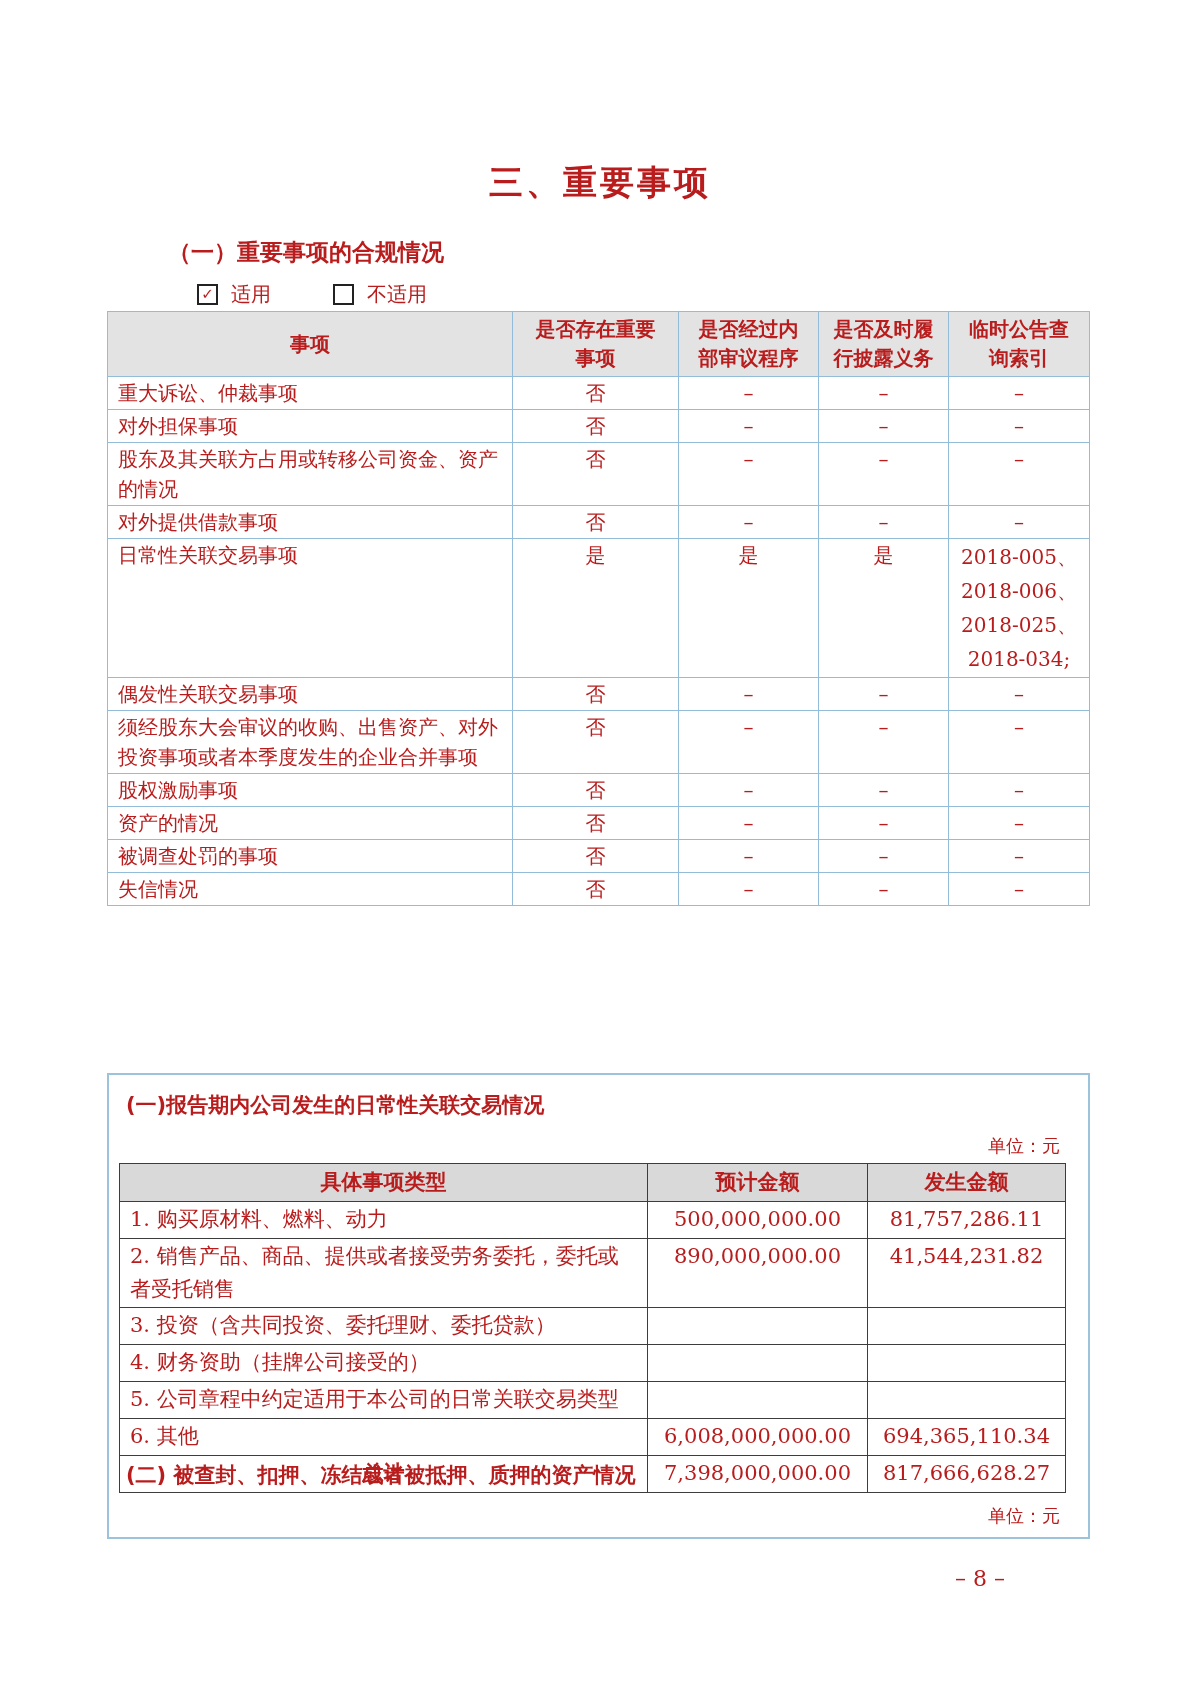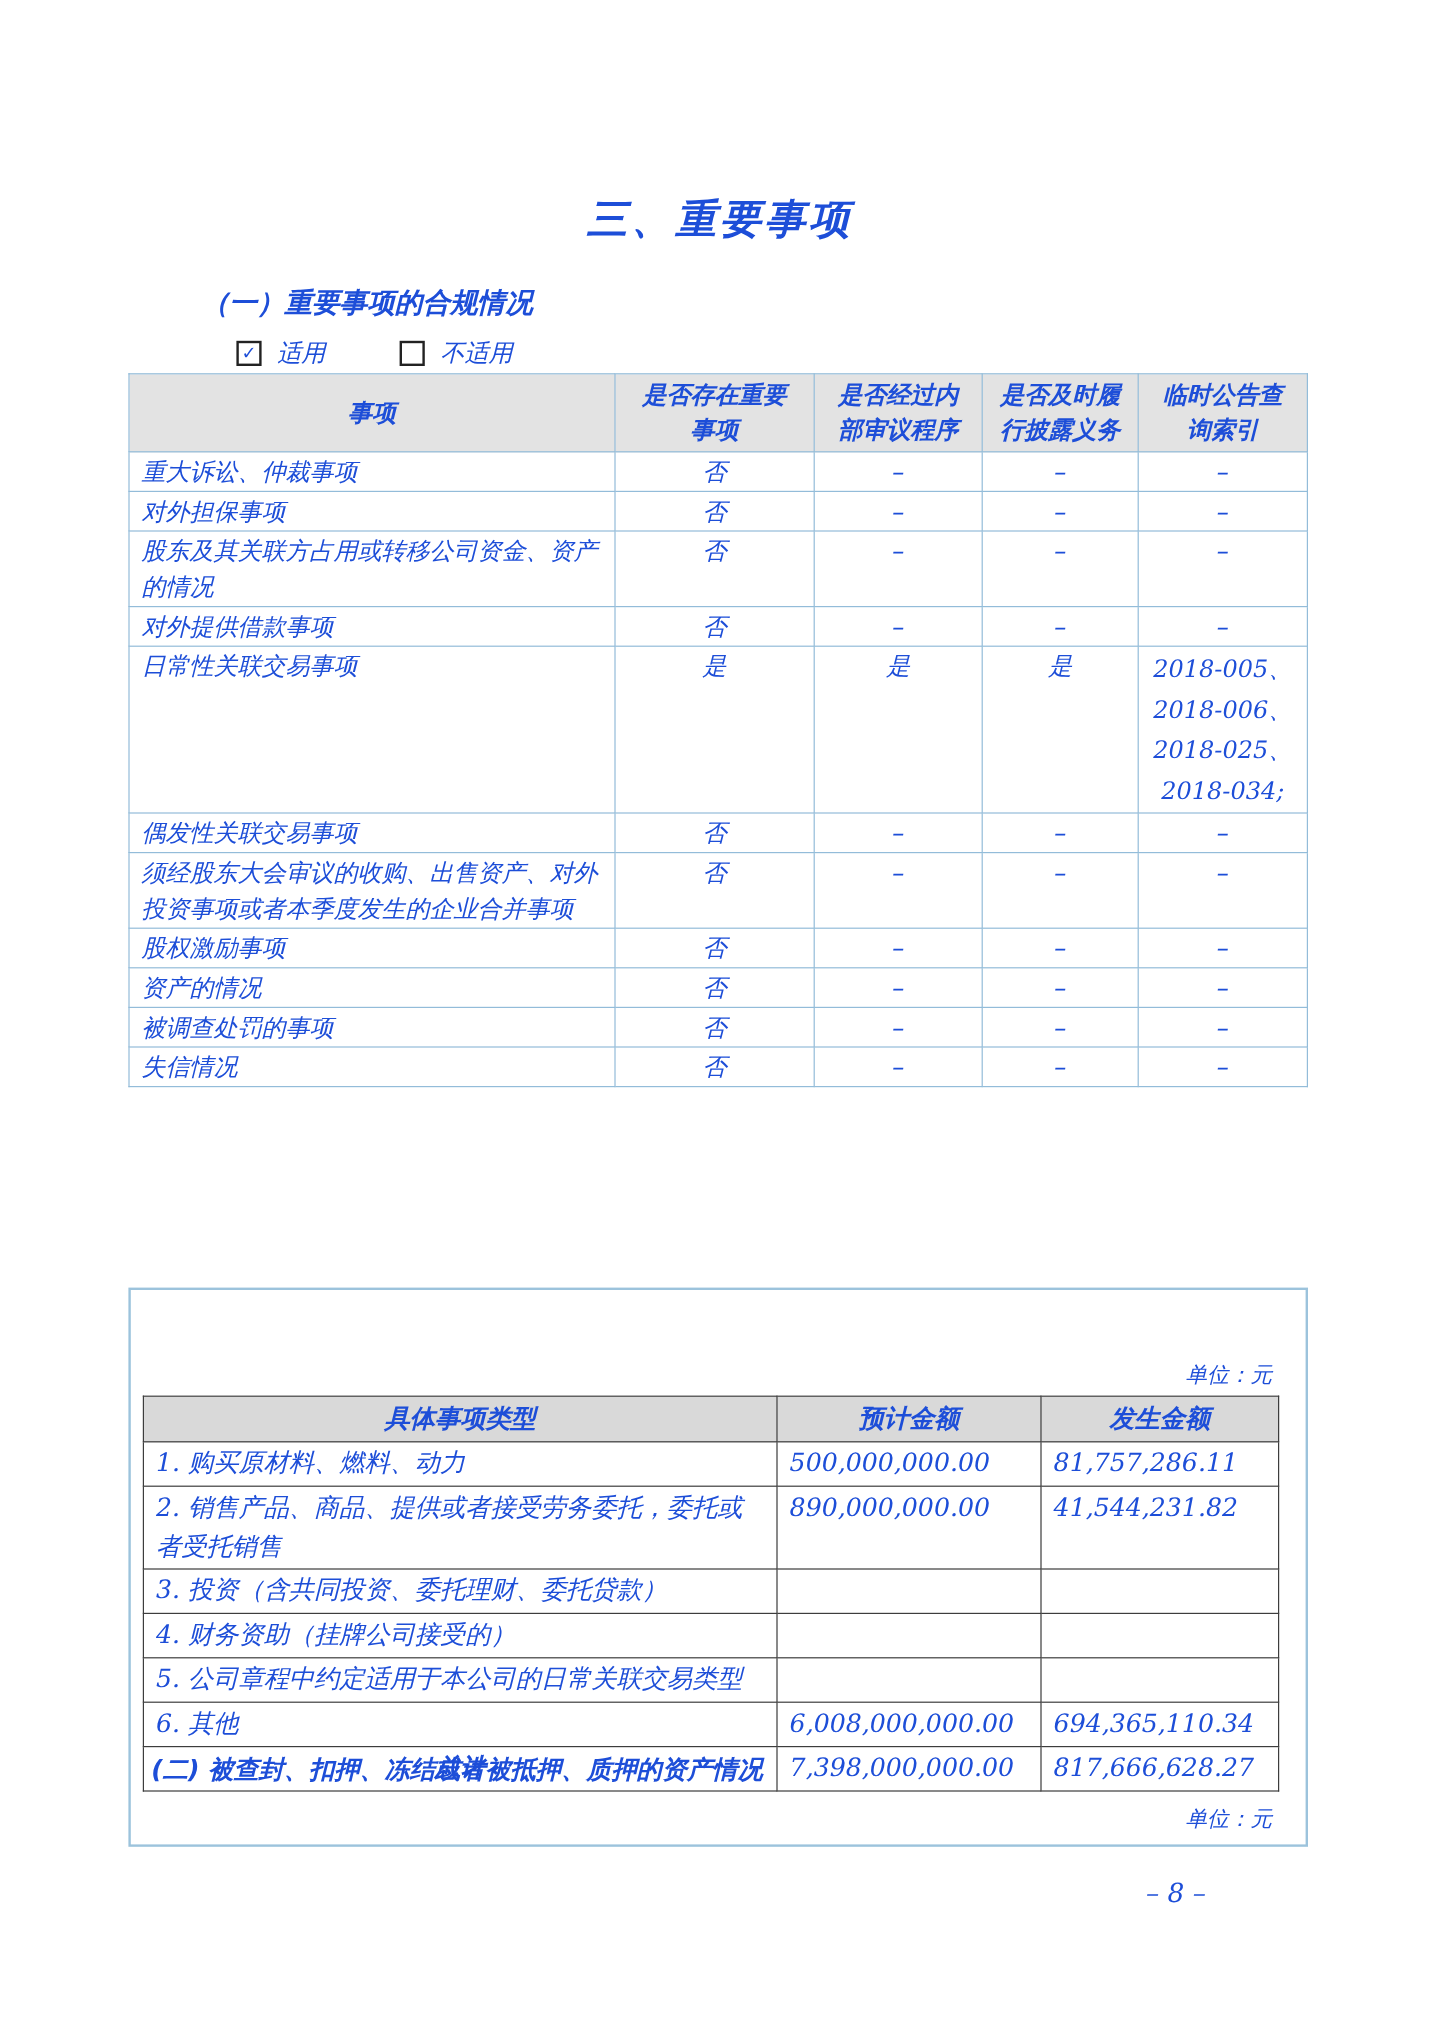--- a/index.html
+++ b/index.html
@@ -1,24 +1,23 @@
 <!DOCTYPE html>
 <html><head>
 <meta charset="utf-8">
 <style>
   html, body { margin: 0; padding: 0; background: #ffffff; }
   .page {
     position: relative;
     width: 1200px;
     height: 1696px;
     background: #ffffff;
-    color: #1d4ed8;
+    color: #b91c1c;
     font-family: "DejaVu Serif", serif;
     overflow: hidden;
-    font-style: italic;
   }
 
   .doc-title {
     position: absolute;
     top: 160px; left: 0; width: 100%;
     text-align: center;
     font-family: "DejaVu Sans", sans-serif;
     font-weight: bold;
     font-size: 34px;
     letter-spacing: 3px;
@@ -121,21 +120,21 @@
     text-align: center;
     line-height: 33px;
     padding: 2px 4px;
   }
   .t2 td {
     line-height: 33px;
     height: 34px;
     padding: 1px 10px;
     vertical-align: top;
   }
-  .t2 td.c2-amount { text-align: left; }
+  .t2 td.c2-amount { text-align: center; }
   .t2 td.c2-total-label {
     text-align: center;
     font-family: "DejaVu Sans", sans-serif;
     font-weight: bold;
   }
 
   .page-number {
     position: absolute;
     top: 1566px; left: 905px;
     width: 150px;
@@ -259,20 +258,21 @@
         <td class="c-item">失信情况</td>
         <td>否</td>
         <td>–</td>
         <td>–</td>
         <td class="c-index">–</td>
       </tr>
     </tbody>
   </table>
 
   <div class="box2">
+    <div class="box-heading bh-1">(一)报告期内公司发生的日常性关联交易情况</div>
     <div class="unit-label ul-1">单位：元</div>
 
     <table class="t2">
       <colgroup>
         <col style="width:528px">
           <col style="width:220px">
           <col style="width:198px">
       </colgroup>
       <thead>
         <tr>

